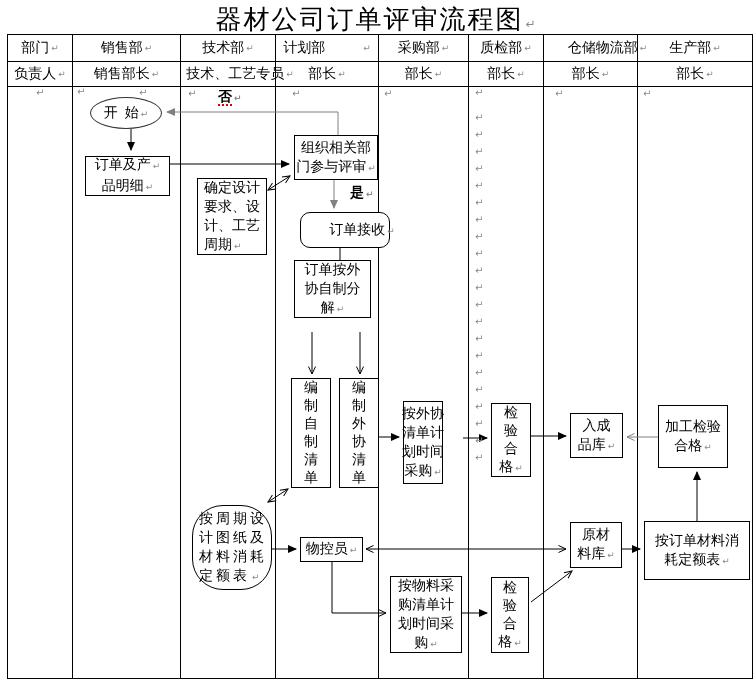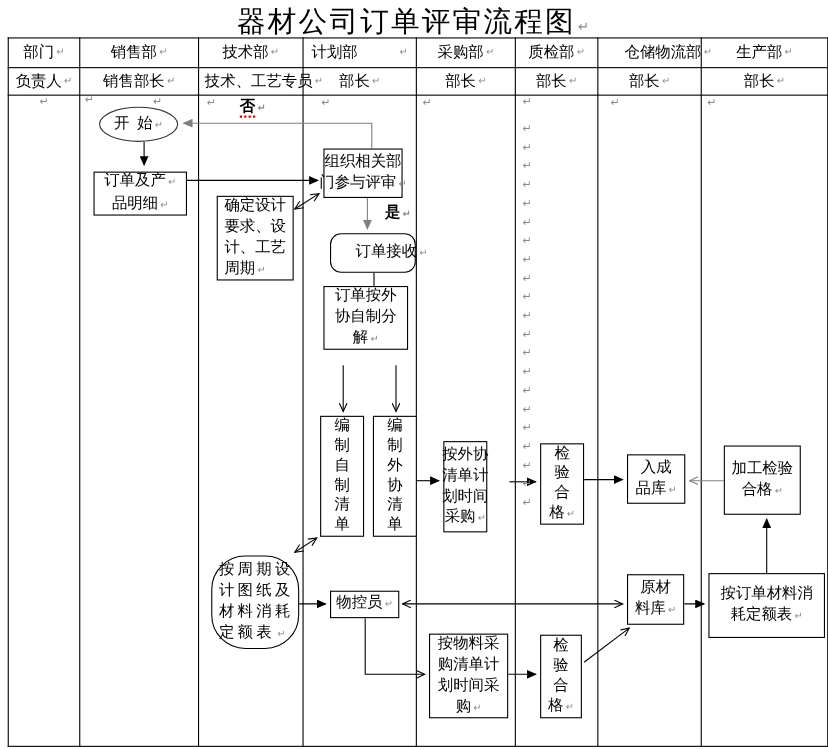--- a/index.html
+++ b/index.html
@@ -154,31 +154,31 @@
       </g>
   </svg>
   <div id="nodes">
       <div class="node ellipse" style="position: absolute; left: 90px; top: 97px; width: 72px; height: 32px;">
         <span class="ln">开  始<span class="pm">↵</span></span>
       </div>
       <div class="node" style="position: absolute; left: 85px; top: 156px; width: 85px; height: 40px;">
         <span class="ln">订单及产<span class="pm">↵</span></span>
         <span class="ln">品明细<span class="pm">↵</span></span>
       </div>
-      <div class="node" style="position: absolute; left: 294px; top: 135px; width: 72px; height: 45px;">
+      <div class="node" style="position: absolute; left: 294px; top: 135px; width: 84px; height: 45px;">
         <span class="ln">组织相关部</span>
         <span class="ln">门参与评审<span class="pm">↵</span></span>
       </div>
       <div class="node leftalign" style="position: absolute; left: 197px; top: 178px; width: 70px; height: 77px;">
         <span class="ln">确定设计</span>
         <span class="ln">要求、设</span>
         <span class="ln">计、工艺</span>
         <span class="ln">周期<span class="pm">↵</span></span>
       </div>
-      <div class="node rounded" style="position: absolute; left: 300px; top: 212px; width: 78px; height: 36px; padding-left: 34px;">
+      <div class="node rounded" style="position: absolute; left: 300px; top: 212px; width: 90px; height: 36px; padding-left: 34px;">
         <span class="ln">订单接收<span class="pm">↵</span></span>
       </div>
       <div class="node" style="position: absolute; left: 294px; top: 260px; width: 77px; height: 58px;">
         <span class="ln">订单按外</span>
         <span class="ln">协自制分</span>
         <span class="ln">解<span class="pm">↵</span></span>
       </div>
       <div class="node vtext" style="position: absolute; left: 291px; top: 378px; width: 40px; height: 110px;">
         <span class="ln">编</span>
         <span class="ln">制</span>

